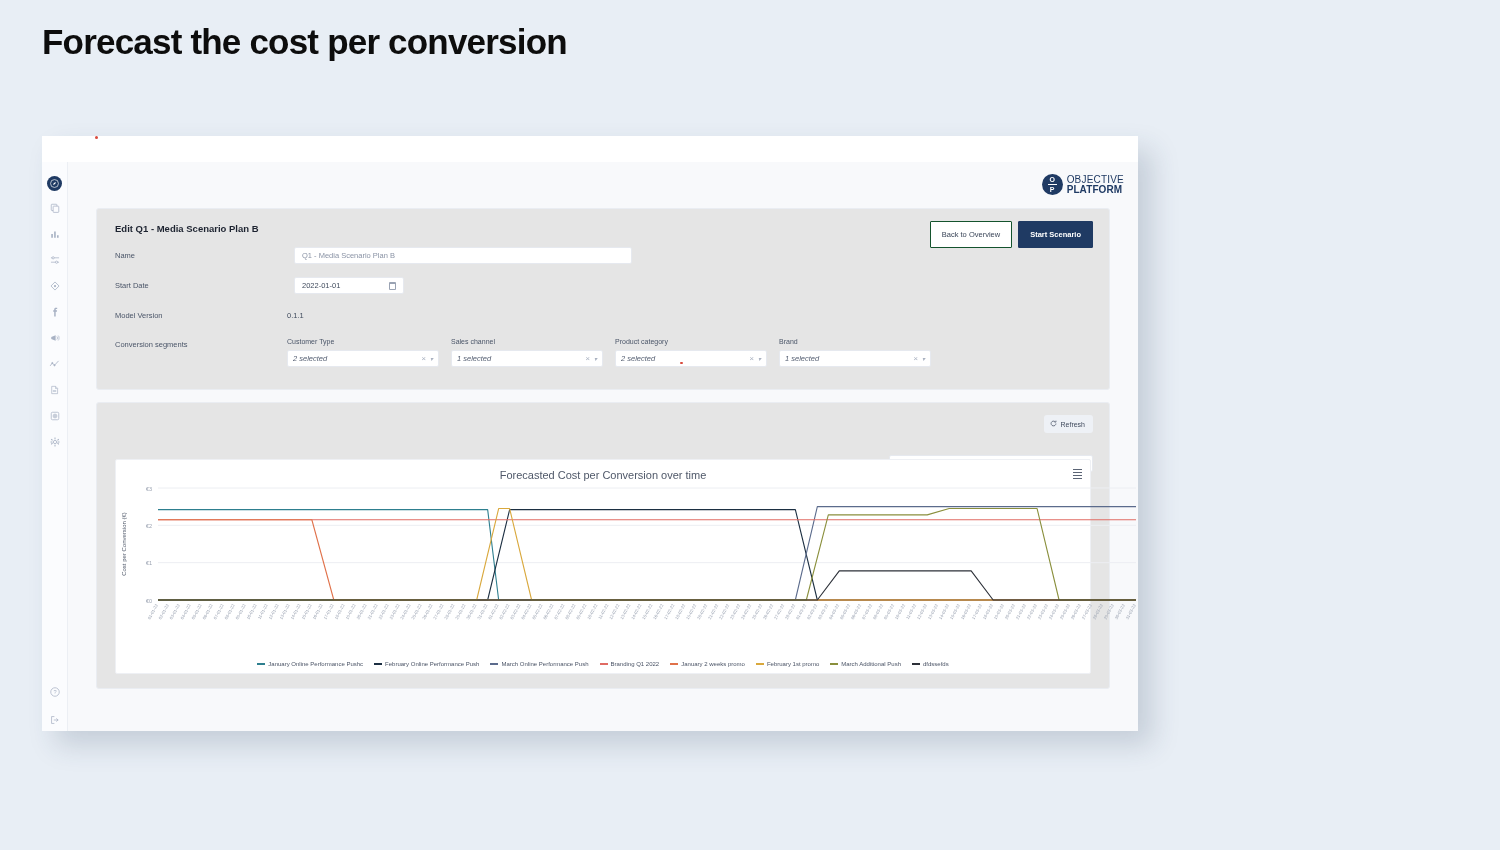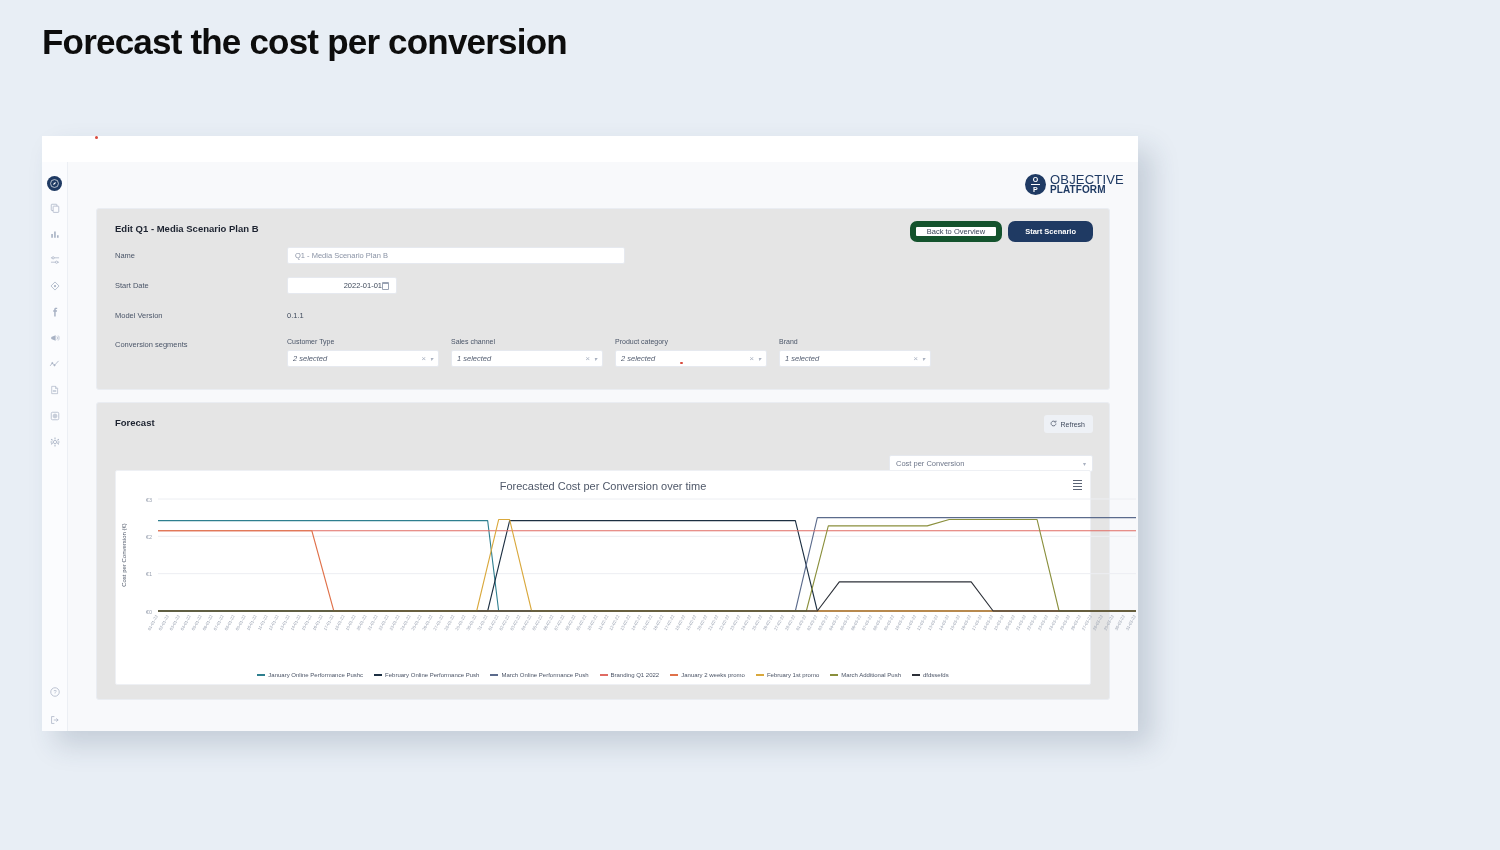--- a/index.html
+++ b/index.html
@@ -94,21 +94,21 @@
     border-radius: 50%;
     background: #1f3a63;
     color: #fff;
     display: flex; flex-direction: column;
     align-items: center; justify-content: center;
     font-size: 7px; font-weight: bold;
     line-height: 8px;
   }
   .logo-mark .bar { width: 9px; height: 1px; background: #fff; margin: 0.5px 0; }
   .logo-text { line-height: 9.5px; }
-  .logo-text .l1 { font-size: 13px; color: #1f3a63; letter-spacing: 0.2px; }
+  .logo-text .l1 { font-size: 10px; color: #1f3a63; letter-spacing: 0.2px; }
   .logo-text .l2 { font-size: 10px; color: #1f3a63; font-weight: bold; letter-spacing: 0.1px; }
 
   
   .card {
     background: #e5e5e5;
     border: 1px solid #eaedf2;
     border-radius: 3px;
     margin: 0 28px 12px 28px;
     position: relative;
   }
@@ -119,23 +119,23 @@
     font-weight: bold;
     color: #1d2330;
   }
   .card-actions {
     position: absolute;
     right: 16px; top: 12px;
     display: flex; gap: 6px;
   }
   .btn {
     font-size: 7.5px;
-    padding: 0 11px;
-    border-radius: 7px;
-    border: 6px solid #14532d;
+    padding: 8px 11px;
+    border-radius: 1px;
+    border: 1px solid #14532d;
     background: #fff;
     color: #3a4558;
     cursor: pointer;
     white-space: nowrap;
   }
   .btn-primary {
     background: #1f3a63;
     border-color: #1f3a63;
     color: #fff;
     font-weight: bold;
@@ -155,26 +155,26 @@
     flex: none;
   }
   .input {
     border: 1px solid #e6e9ef;
     border-radius: 2px;
     background: #fff;
     font-size: 7.5px;
     color: #8a93a5;
     padding: 5px 7px;
     height: 17px;
-    display: flex; align-items: center;
+    display: flex; align-items: center; margin-left: 7px;
   }
   .input-name { width: 338px; }
   .input-date {
     width: 110px;
-    justify-content: flex-end;
+    justify-content: space-between;
     color: #3f4a5c;
   }
   .cal {
     width: 7px; height: 8px;
     border: 1px solid #9aa3b3;
     border-top-width: 2px;
     border-radius: 1px;
     flex: none;
   }
   .plain-value { font-size: 7.5px; color: #3f4a5c; }
@@ -476,21 +476,20 @@
           <div class="seg-box">
             <span class="val">1 selected</span>
             <span class="x">×</span>
             <span class="cv">▾</span>
           </div>
         </div>
       </div>
     </div>
 
     <div class="card card-forecast">
-      <div class="card-title">Forecast</div>
 
       <button class="refresh-btn">
         <span>
           <svg width="7" height="7" viewBox="0 0 16 16" fill="none" stroke="#414b5e" stroke-width="1.6">
               <path d="M13.5 8a5.5 5.5 0 1 1-2.2-4.4"></path>
               <path d="M13.6 1.5v3.3h-3.3" stroke-linejoin="round"></path>
             </svg>
         </span>
         <span>Refresh</span>
       </button>

